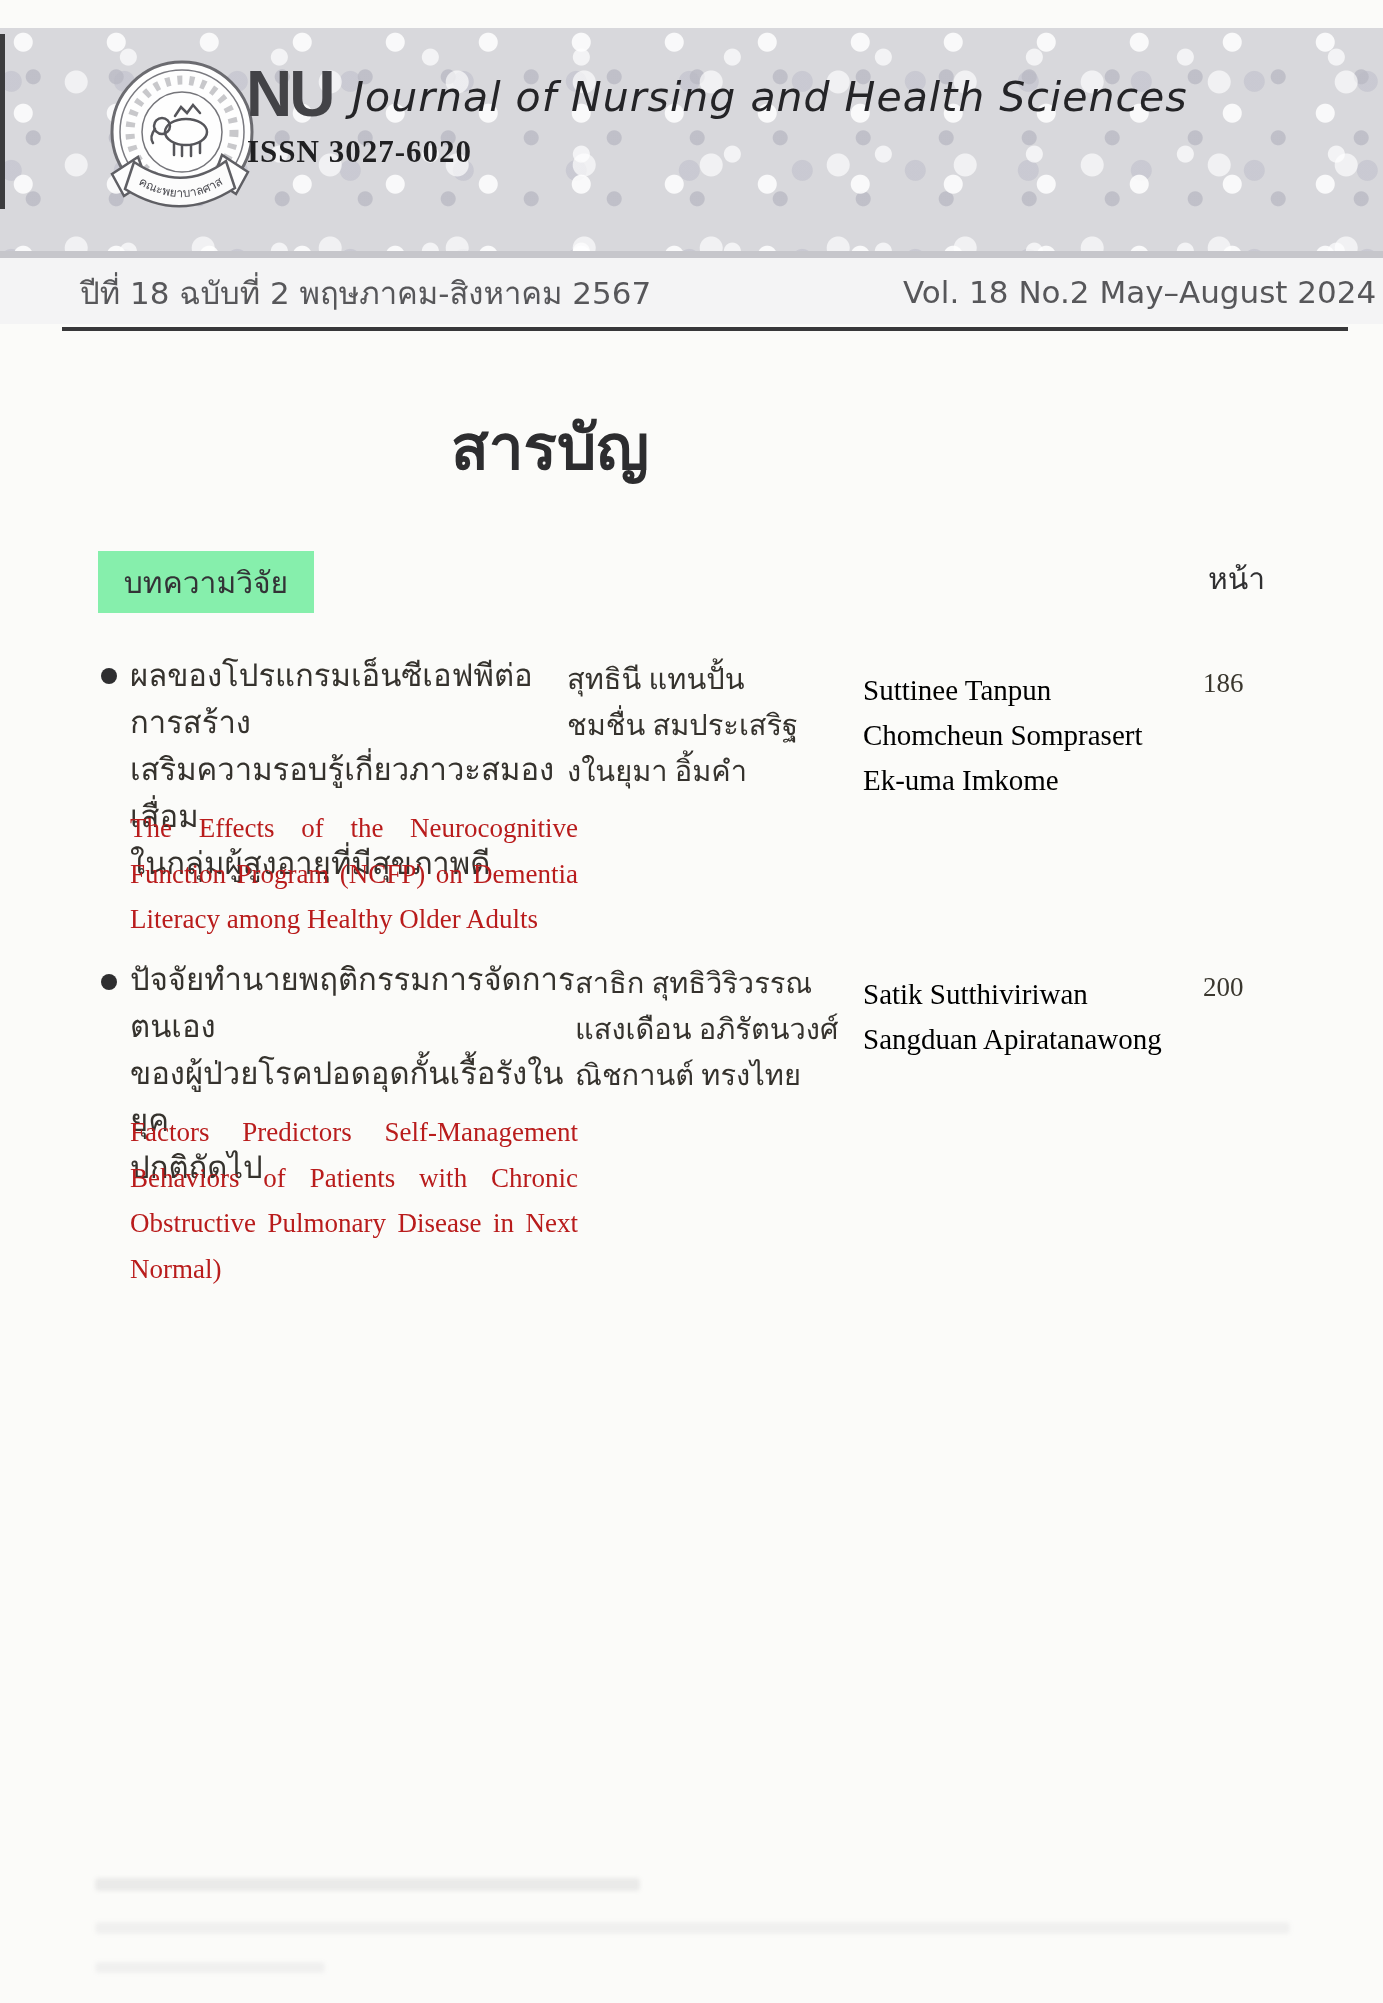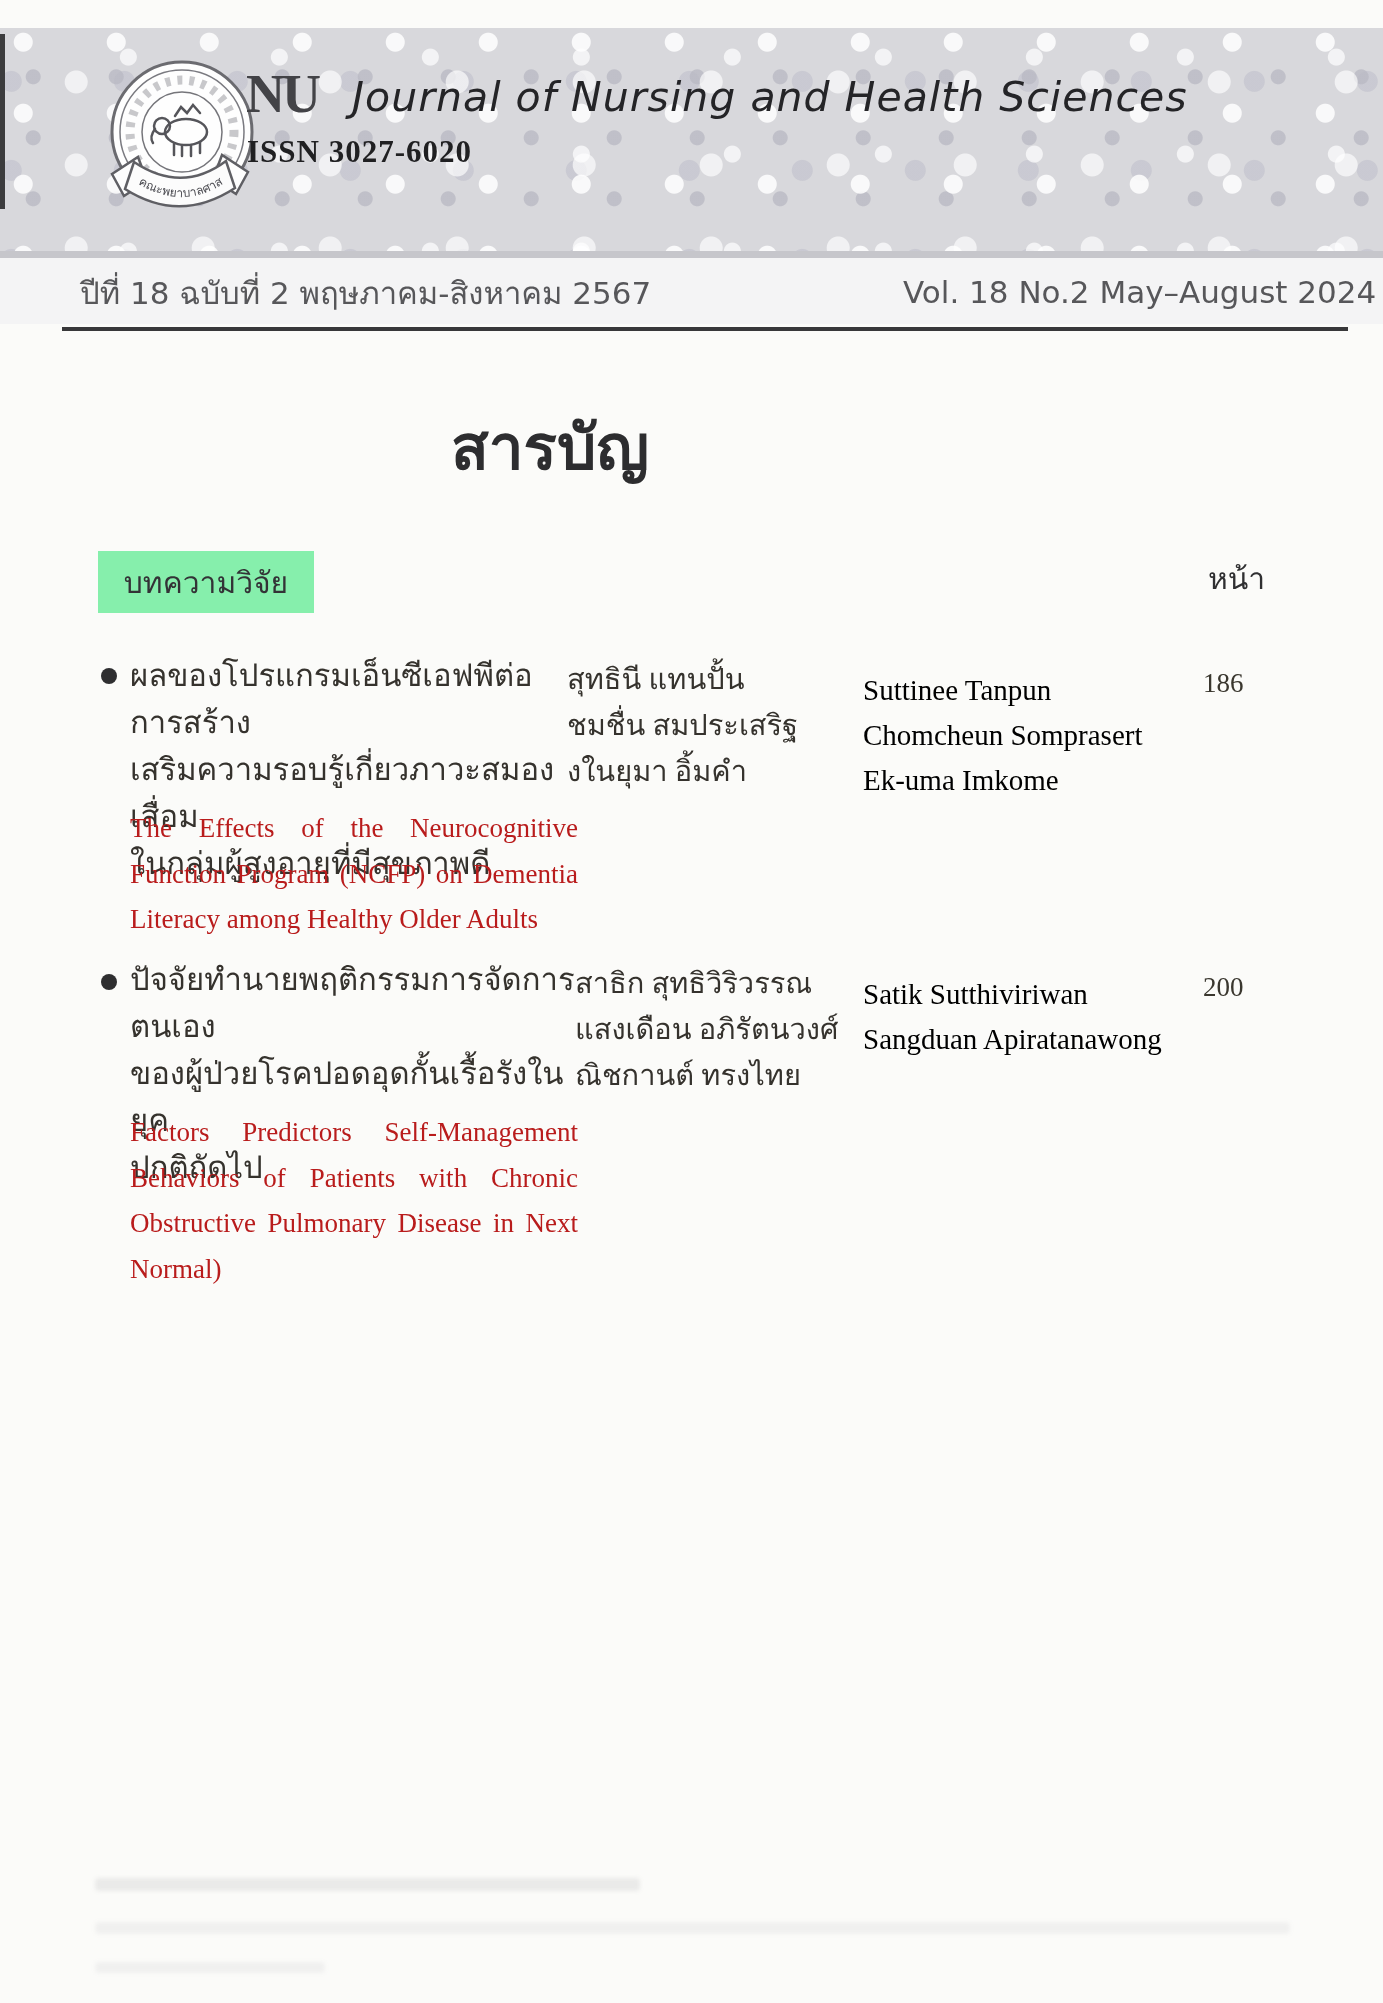--- a/index.html
+++ b/index.html
@@ -19,22 +19,22 @@
       radial-gradient(circle at 85% 30%, rgba(255,255,255,.7) 0 8px, rgba(255,255,255,0) 9px),
       radial-gradient(circle at 40% 80%, rgba(186,186,196,.8) 0 7px, rgba(186,186,196,0) 8px),
       radial-gradient(circle at 10% 60%, rgba(196,196,206,.7) 0 10px, rgba(196,196,206,0) 11px);
     background-size:93px 71px,127px 83px,151px 97px,83px 61px,113px 89px;
     border-bottom:7px solid #c6c6cb;
   }
   .edge-artifact { position:absolute; left:0; top:34px; width:5px; height:175px; background:#3c3c3e; }
   .logo { position:absolute; left:96px; top:52px; width:168px; height:184px; }
   .nu-abbr {
     position:absolute; left:246px; top:56px;
-    font-family:Liberation Serif, serif; font-weight:bold;
-    font-size:54px; line-height:76px; letter-spacing:-3px; color:#434347;
+    font-family:Liberation Sans, sans-serif; font-weight:bold;
+    font-size:64px; line-height:76px; letter-spacing:-3px; color:#434347;
   }
   .journal-title {
     position:absolute; left:352px; top:74px; width:680px;
     font-family:"DejaVu Sans","Liberation Sans",sans-serif; font-style:italic;
     font-size:41px; line-height:46px; color:#242427; letter-spacing:1px; white-space:nowrap;
   }
   .issn {
     position:absolute; left:247px; top:134px;
     font-family:"Liberation Serif",serif; font-weight:bold; font-size:31px; color:#202022;
     letter-spacing:1px;

